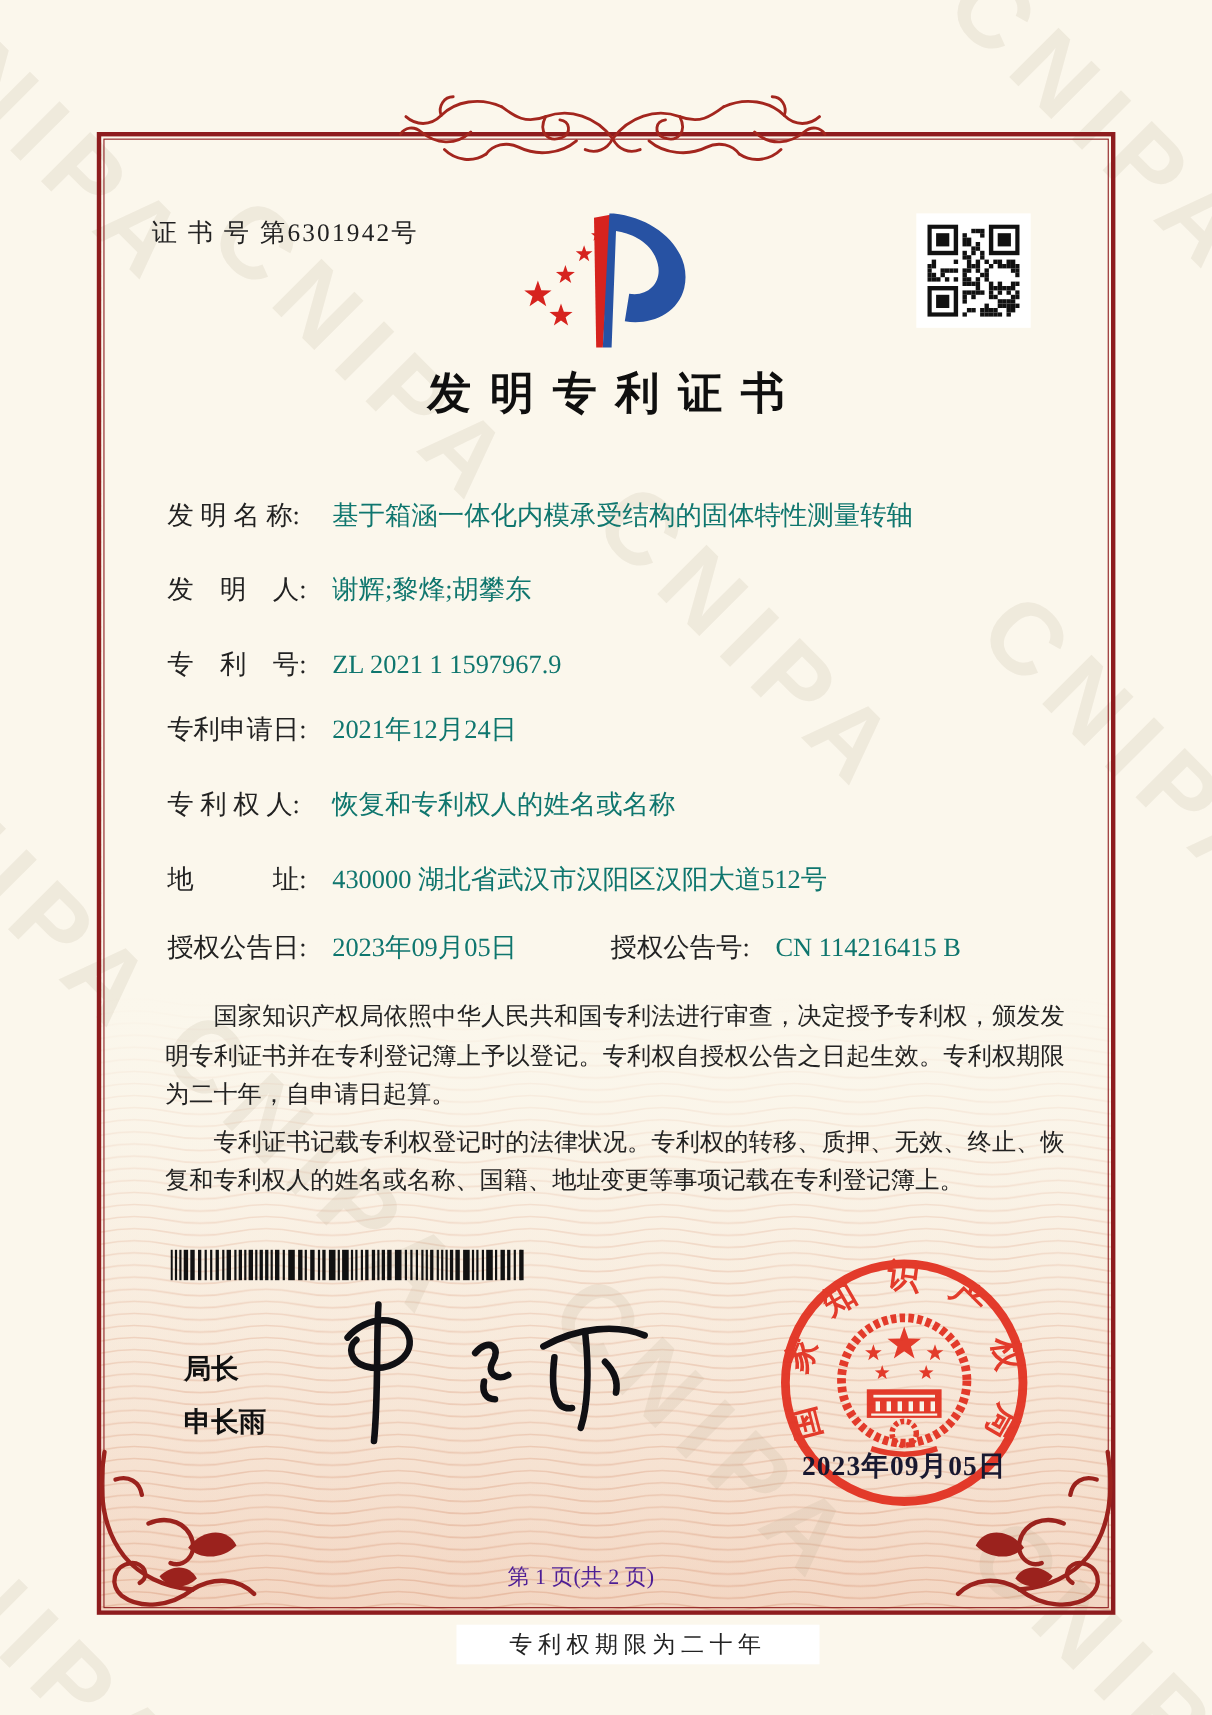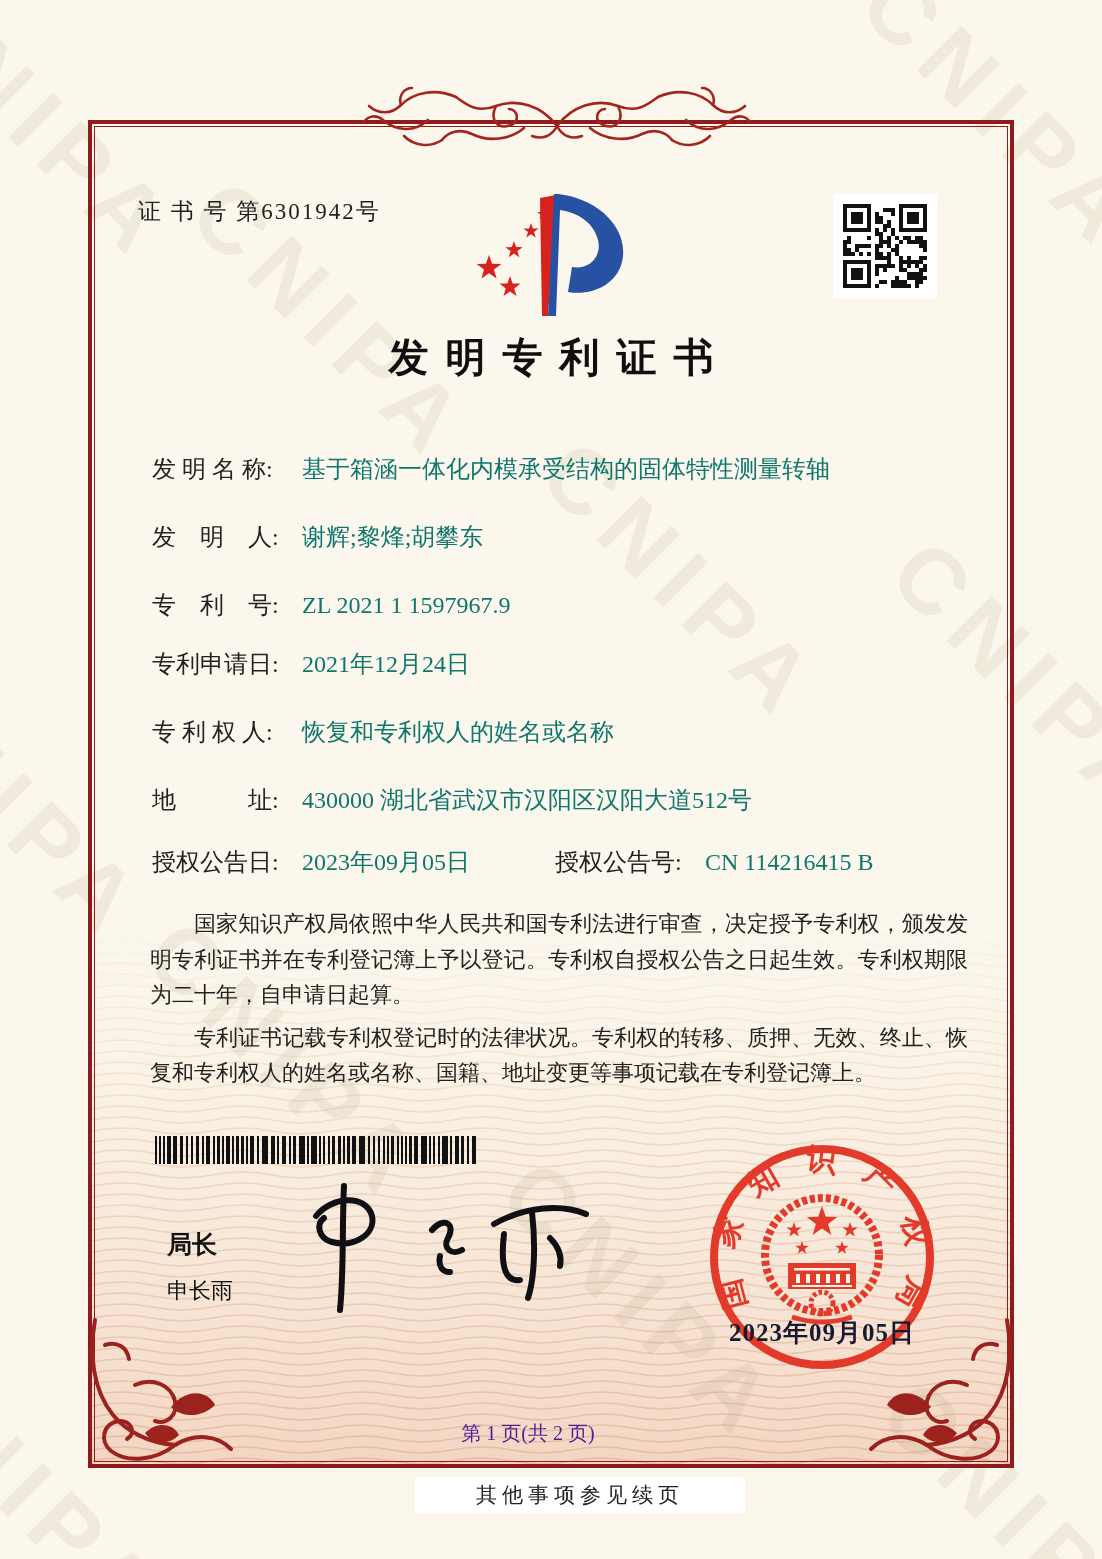--- a/index.html
+++ b/index.html
@@ -42,21 +42,21 @@
   .field-row.tight2{margin-bottom:28px;}
   .field-label{display:inline-block;width:150px;flex:0 0 150px;color:#222;}
   .field-value{color:#0f766e;}
   .field-value.w-fixed{display:inline-block;width:253px;flex:0 0 253px;}
   .paras{position:absolute;left:150px;top:906px;width:818px;font-size:22px;line-height:35.5px;
     text-align:justify;color:#222;}
   .paras p{margin:0 0 7px 0;text-indent:2em;}
   .barcode-box{position:absolute;left:155px;top:1136px;}
   .director-title{position:absolute;left:167px;top:1228px;font-size:25px;font-weight:700;
     font-family:"Liberation Sans","DejaVu Sans",sans-serif;color:#111;}
-  .director-name{position:absolute;left:167px;top:1276px;font-size:22px;font-weight:400;
+  .director-name{position:absolute;left:167px;top:1276px;font-size:25px;font-weight:700;
     font-family:"Liberation Sans","DejaVu Sans",sans-serif;color:#111;}
   .signature{position:absolute;left:282px;top:1172px;}
   .seal{position:absolute;left:692px;top:1127px;opacity:0.95;}
   .seal-date{position:absolute;left:702px;top:1316px;width:240px;text-align:center;
     font-size:25px;font-weight:600;letter-spacing:1px;color:#181830;}
   .footer-page{position:absolute;left:88px;top:1420px;width:880px;text-align:center;
     font-size:20px;color:#4c1d95;}
   .note-box{position:absolute;left:415px;top:1477px;width:330px;height:36px;background:#ffffff;
     display:flex;align-items:center;justify-content:center;}
   .note-text{font-size:21px;letter-spacing:5px;color:#222;}
@@ -437,16 +437,16 @@
       <rect x="100" y="158" width="60" height="2" fill="#fbf7ec"></rect>
       <circle cx="130" cy="176" r="11" fill="none" stroke="#e23222" stroke-width="5" stroke-dasharray="3.5 2.5"></circle>
       <path d="M100,190 Q130,200 160,190" fill="none" stroke="#e23222" stroke-width="5"></path>
     </g>
   </svg>
   <div class="seal-date">2023年09月05日</div>
 
   <div class="footer-page">第 1 页(共 2 页)</div>
 
   <div class="note-box">
-    <span class="note-text">其他事项参见续页</span>
+    <span class="note-text">专利权期限为二十年</span>
   </div>
 
 </div>
 
 </body></html>

